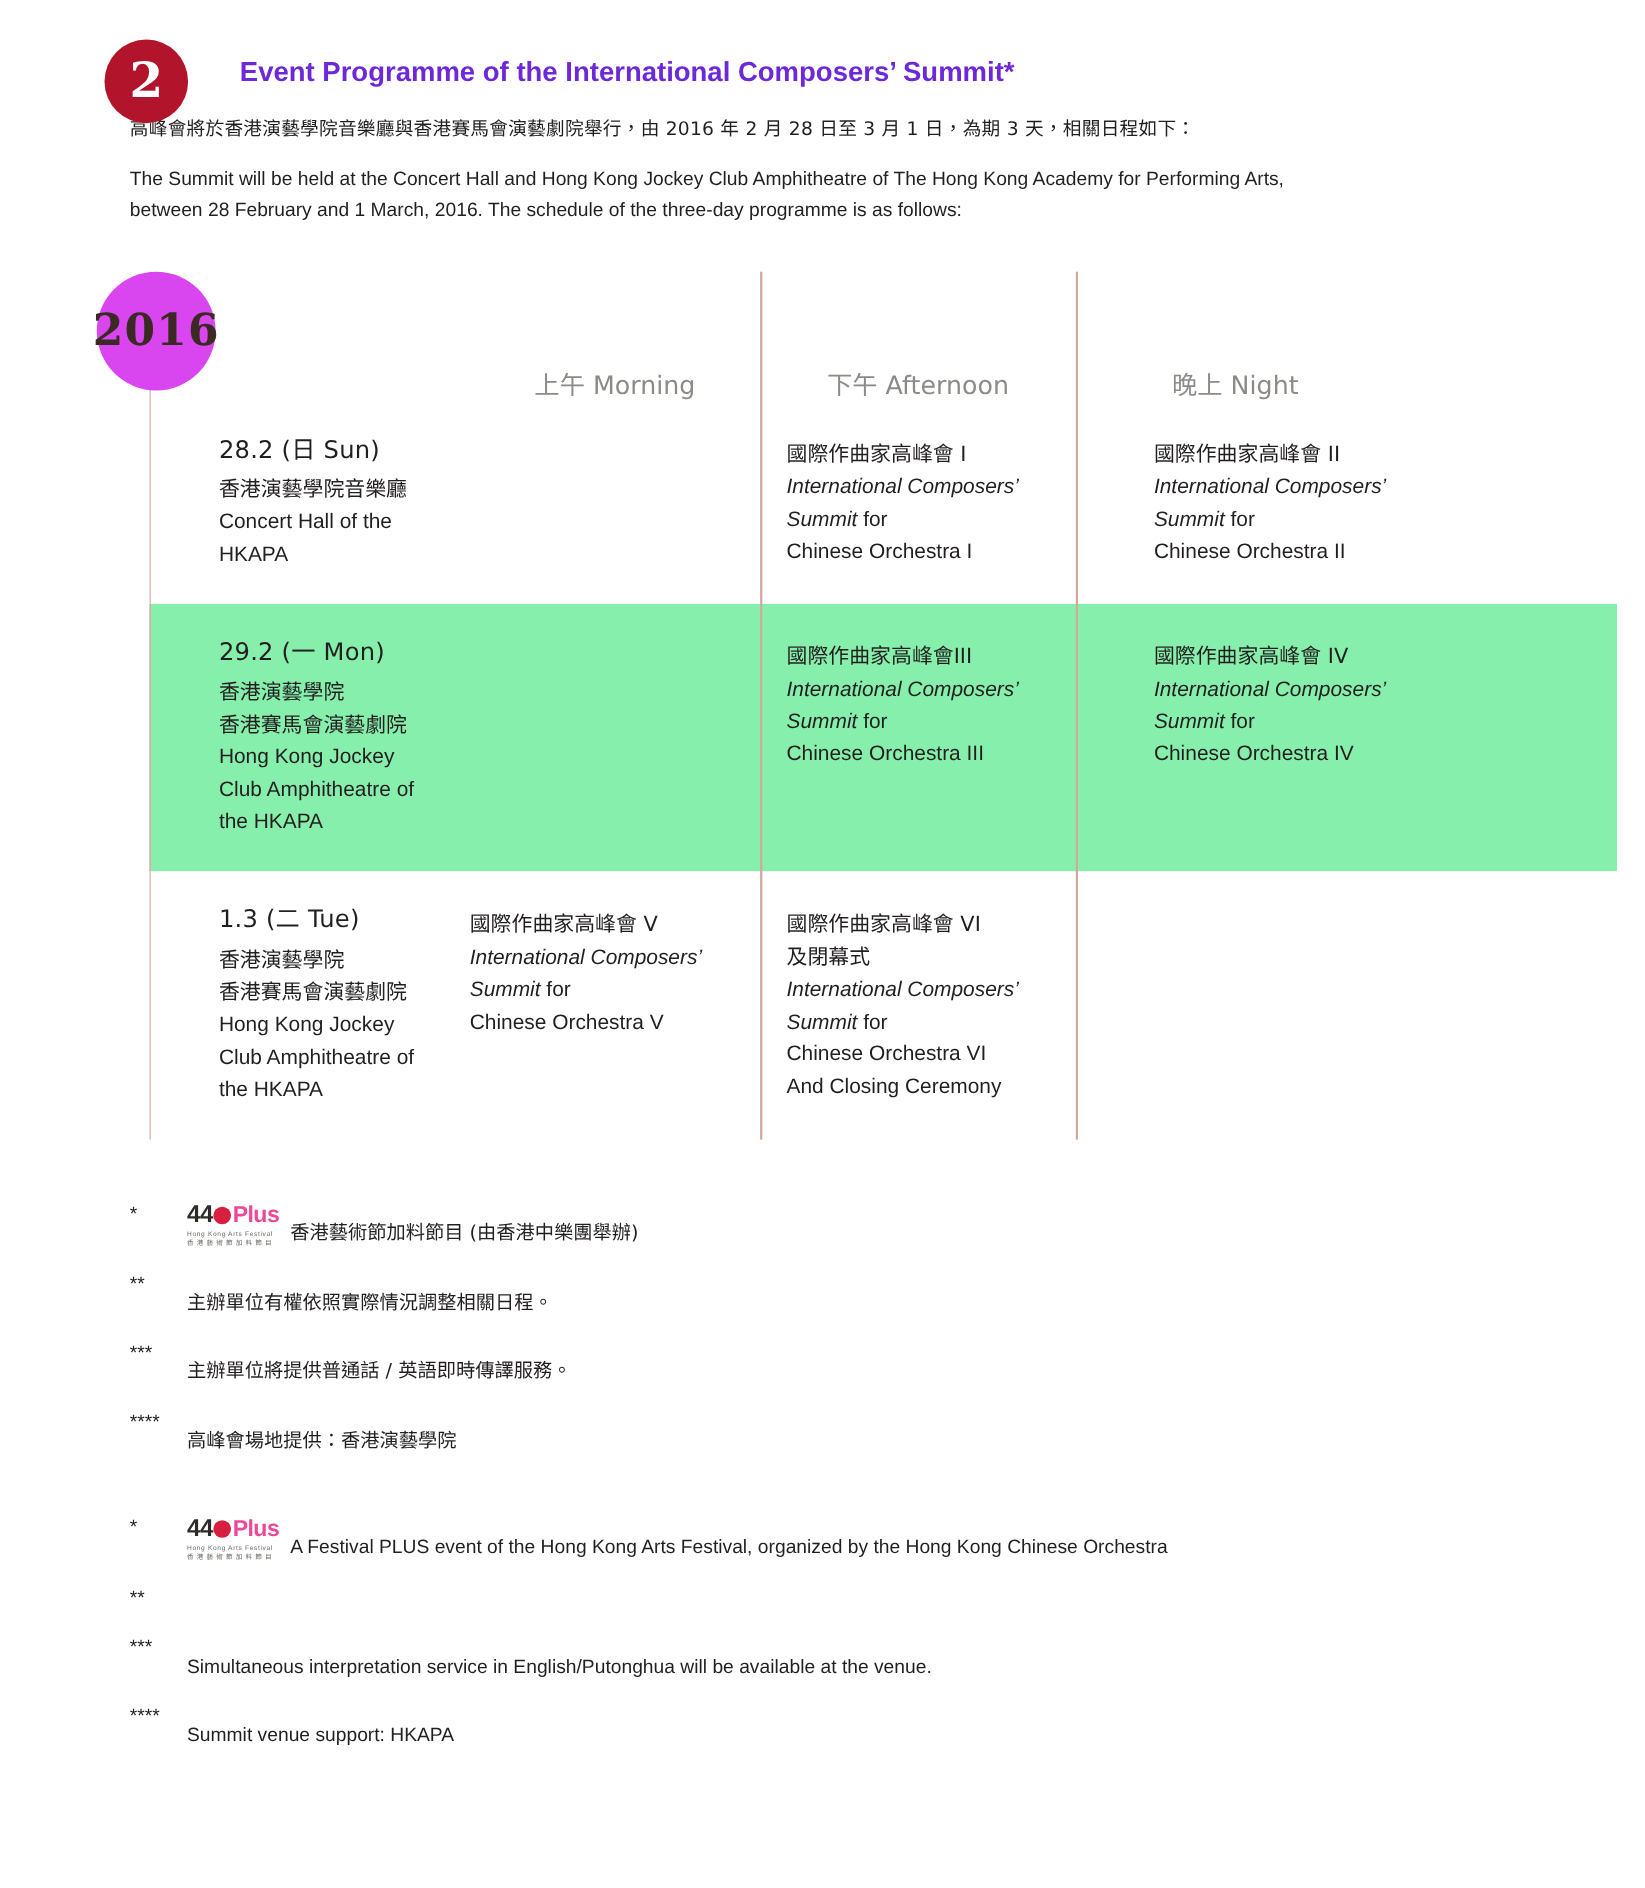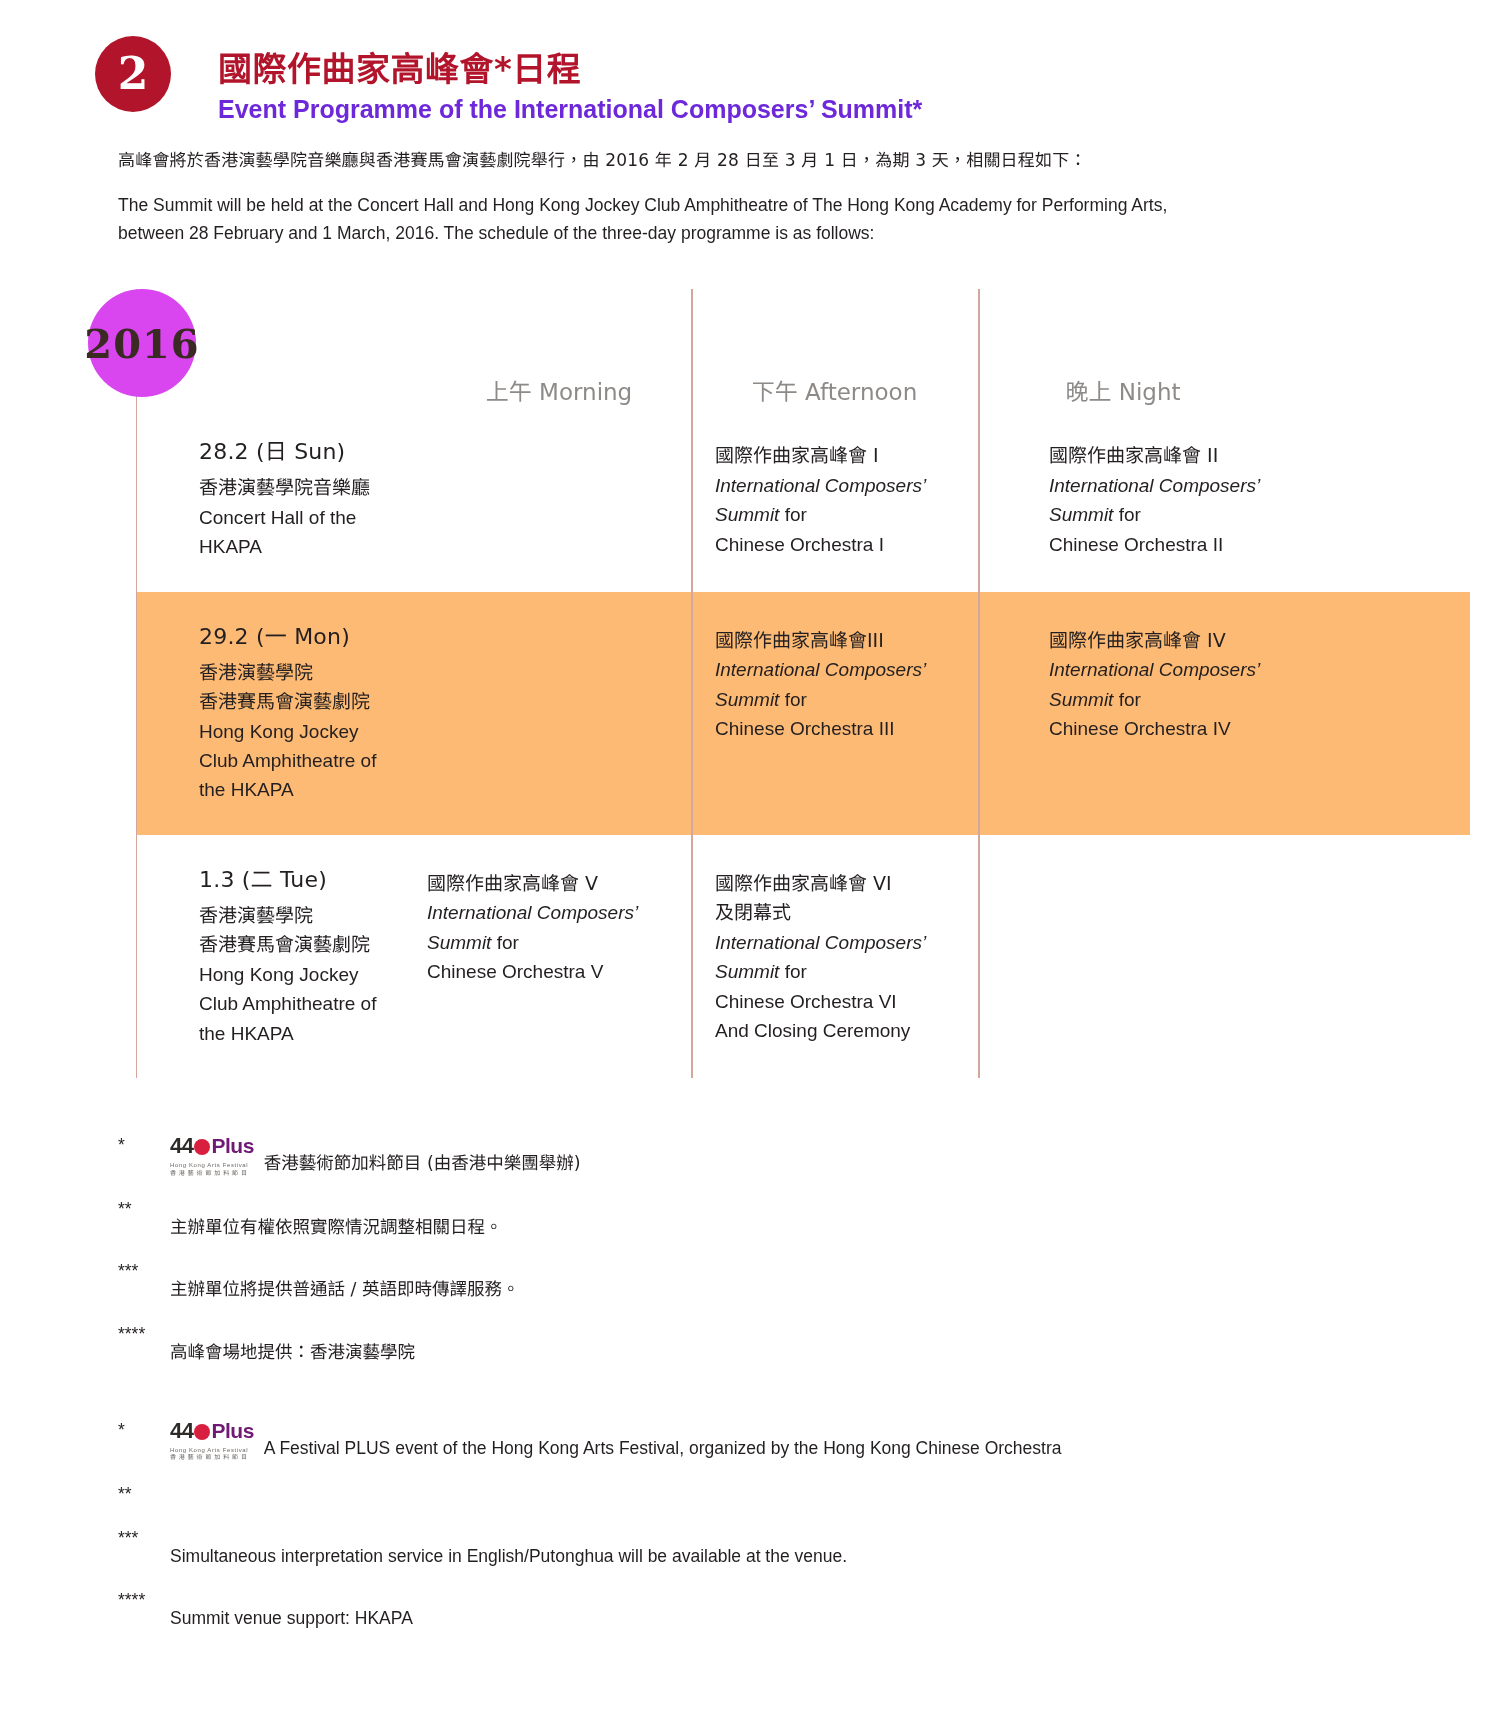--- a/index.html
+++ b/index.html
@@ -147,21 +147,21 @@
   .c-morning{ width: 264px; margin-top: 11px; }
   .c-after  { width: 287px; }
   .c-night  { width: 290px; }
 
   .row {
     display: flex;
     padding: 28px 0 30px 0;
     position: relative;
   }
   .row.highlight {
-    background: #fdba74;
+    background: #86efac;
   }
   .row.highlight::before {
     content: "";
     position: absolute;
     left: -1.5px;
     top: 0;
     bottom: 0;
     width: 1.5px;
     background: #d4a79c;
   }
@@ -247,21 +247,21 @@
     background: #d81f3f;
     border-radius: 50%;
     margin: 0 1px;
     position: relative;
     top: 2px;
   }
   .fplus .fp-plus {
     font-family: "Liberation Sans", sans-serif;
     font-weight: bold;
     font-size: 21px;
-    color: #701a75;
+    color: #ec4899;
     letter-spacing: -0.5px;
   }
   .fplus .fp-sub {
     display: block;
     font-size: 6px;
     color: #6d6865;
     letter-spacing: 0.6px;
     font-family: "Liberation Sans", sans-serif;
     line-height: 1.25;
   }
@@ -269,21 +269,20 @@
   .fplus-top { display: inline-flex; align-items: baseline; }
 </style>
 </head>
 <body>
 
 <div class="page">
 
   <div class="header">
     <div class="badge-number">2</div>
     <div class="title-block">
-      <div class="title-zh">國際作曲家高峰會*日程</div>
       <div class="title-en">Event Programme of the International Composers’ Summit*</div>
     </div>
   </div>
 
   <div class="intro">
     <p class="zh">高峰會將於香港演藝學院音樂廳與香港賽馬會演藝劇院舉行，由 2016 年 2 月 28 日至 3 月 1 日，為期 3 天，相關日程如下：</p>
     <p class="en">
       <span>The Summit will be held at the Concert Hall and Hong Kong Jockey Club Amphitheatre of The Hong Kong Academy for Performing Arts,</span><br>
       <span>between 28 February and 1 March, 2016. The schedule of the three-day programme is as follows:</span>
     </p>

